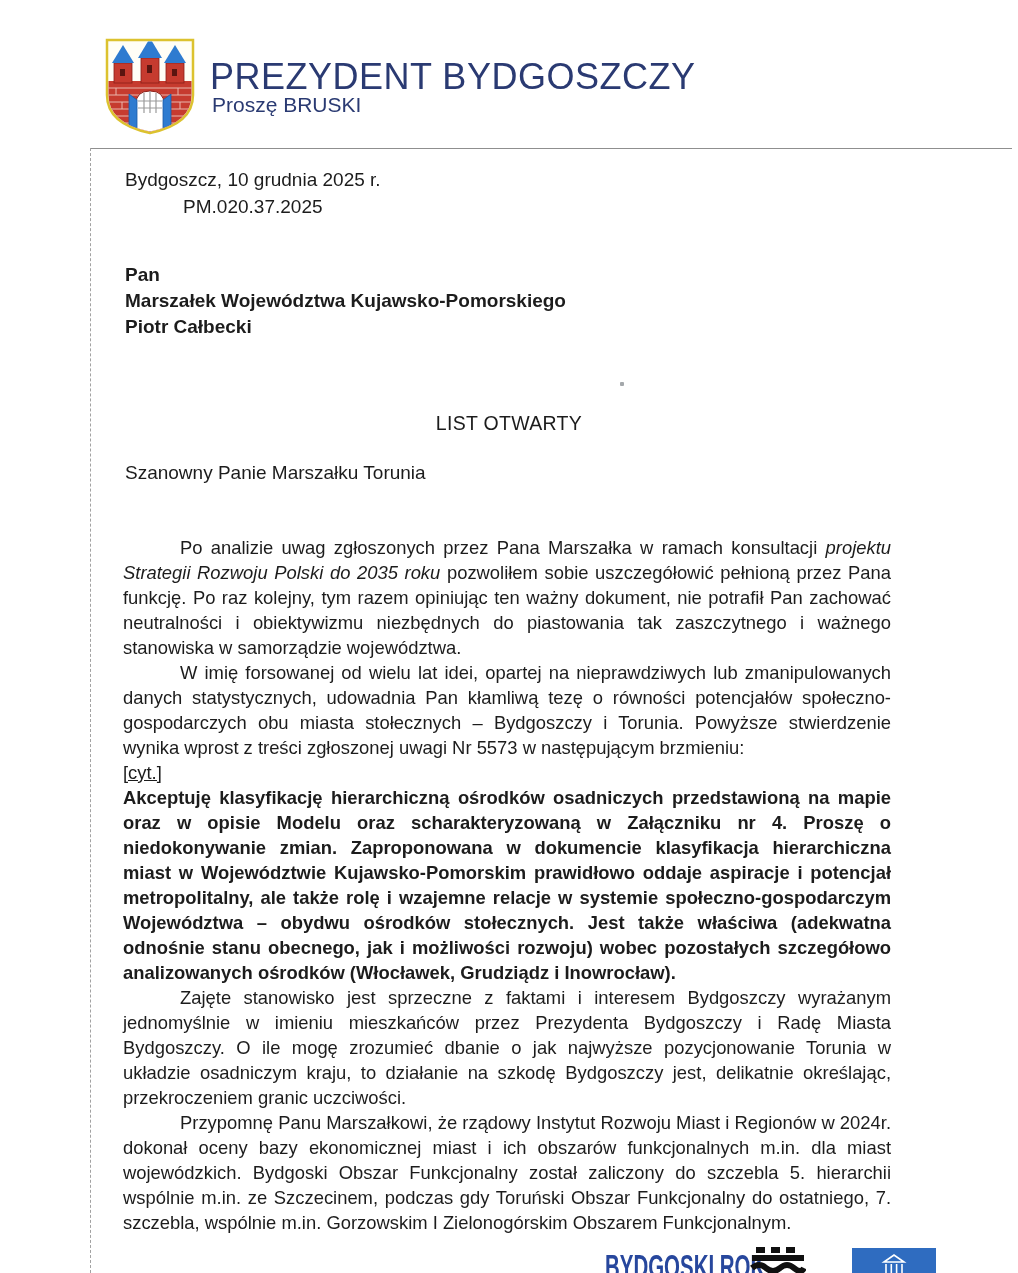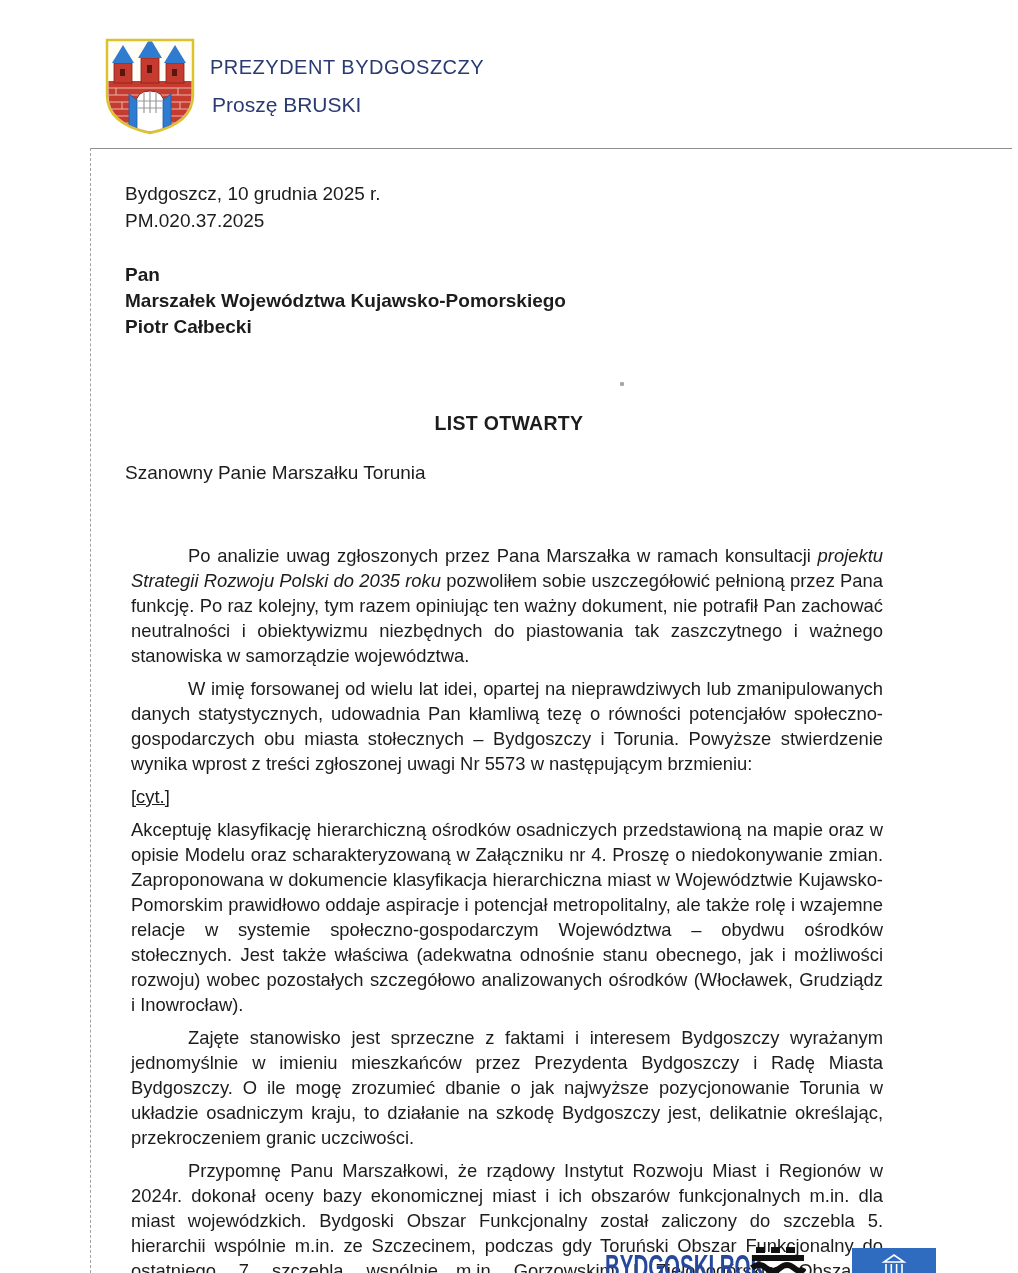--- a/index.html
+++ b/index.html
@@ -10,21 +10,21 @@
     font-family: "Liberation Sans", sans-serif;
     color: #1c1c1c;
     -webkit-font-smoothing: antialiased;
   }
   .page { position: absolute; inset: 0; }
 
   
   .coat-of-arms { position: absolute; left: 100px; top: 33px; }
   .office-title {
     position: absolute; left: 210px; top: 56px;
-    font-size: 20px; letter-spacing: 0.5px; color: #2a3a72;
+    font-size: 36px; letter-spacing: 0.5px; color: #2a3a72;
   }
   .office-name {
     position: absolute; left: 212px; top: 93px;
     font-size: 21px; color: #2a3a72;
   }
 
   
   .rule-top {
     position: absolute; left: 90px; top: 148px; width: 922px; height: 0;
     border-top: 1px solid #8f8f8f;
@@ -32,44 +32,44 @@
   .rule-left {
     position: absolute; left: 90px; top: 148px; width: 0; height: 1125px;
     border-left: 1px dashed #a2a2a2;
   }
   .artifact-dot {
     position: absolute; left: 620px; top: 382px; width: 4px; height: 4px;
     background: #8d9296; border-radius: 1px; opacity: 0.8;
   }
 
   .dateline {
-    position: absolute; left: 125px; top: 180px;
-    font-size: 19px; line-height: 27px;
+    position: absolute; left: 125px; top: 166px;
+    font-size: 19px; line-height: 27px; text-align: center;
   }
   .recipient {
     position: absolute; left: 125px; top: 262px;
     font-size: 19px; line-height: 26px; font-weight: bold;
   }
   .doc-title {
     position: absolute; left: 0; top: 412px; width: 1018px;
-    text-align: center; font-size: 19.5px; letter-spacing: 0.3px; font-weight: bold;
+    text-align: center; font-size: 19.5px; letter-spacing: 0.3px;
   }
   .salutation {
     position: absolute; left: 125px; top: 462px;
     font-size: 19px;
     text-align: right;
   }
 
   .letter-body {
     position: absolute; left: 123px; top: 535px; width: 768px;
     font-size: 18.4px; line-height: 25px; text-align: justify;
   }
-  .letter-body p { margin: 8px; text-indent: 57px; }
+  .letter-body p { margin: 0; text-indent: 57px; }
   .letter-body p.noindent { text-indent: 0; text-decoration: underline; }
-  .letter-body .quote { font-weight: normal; text-indent: 0; }
+  .letter-body .quote { font-weight: bold; text-indent: 0; }
   .italic { font-style: italic; }
 
   
   .footer-strip { position: absolute; left: 0; top: 1246px; width: 1018px; height: 60px; }
   .partner-wordmark {
     position: absolute; left: 605px; top: 2px;
     font-size: 33px; font-weight: bold; color: #27479d;
     letter-spacing: 0px; white-space: nowrap;
     transform: scaleX(0.62); transform-origin: left top;
   }

